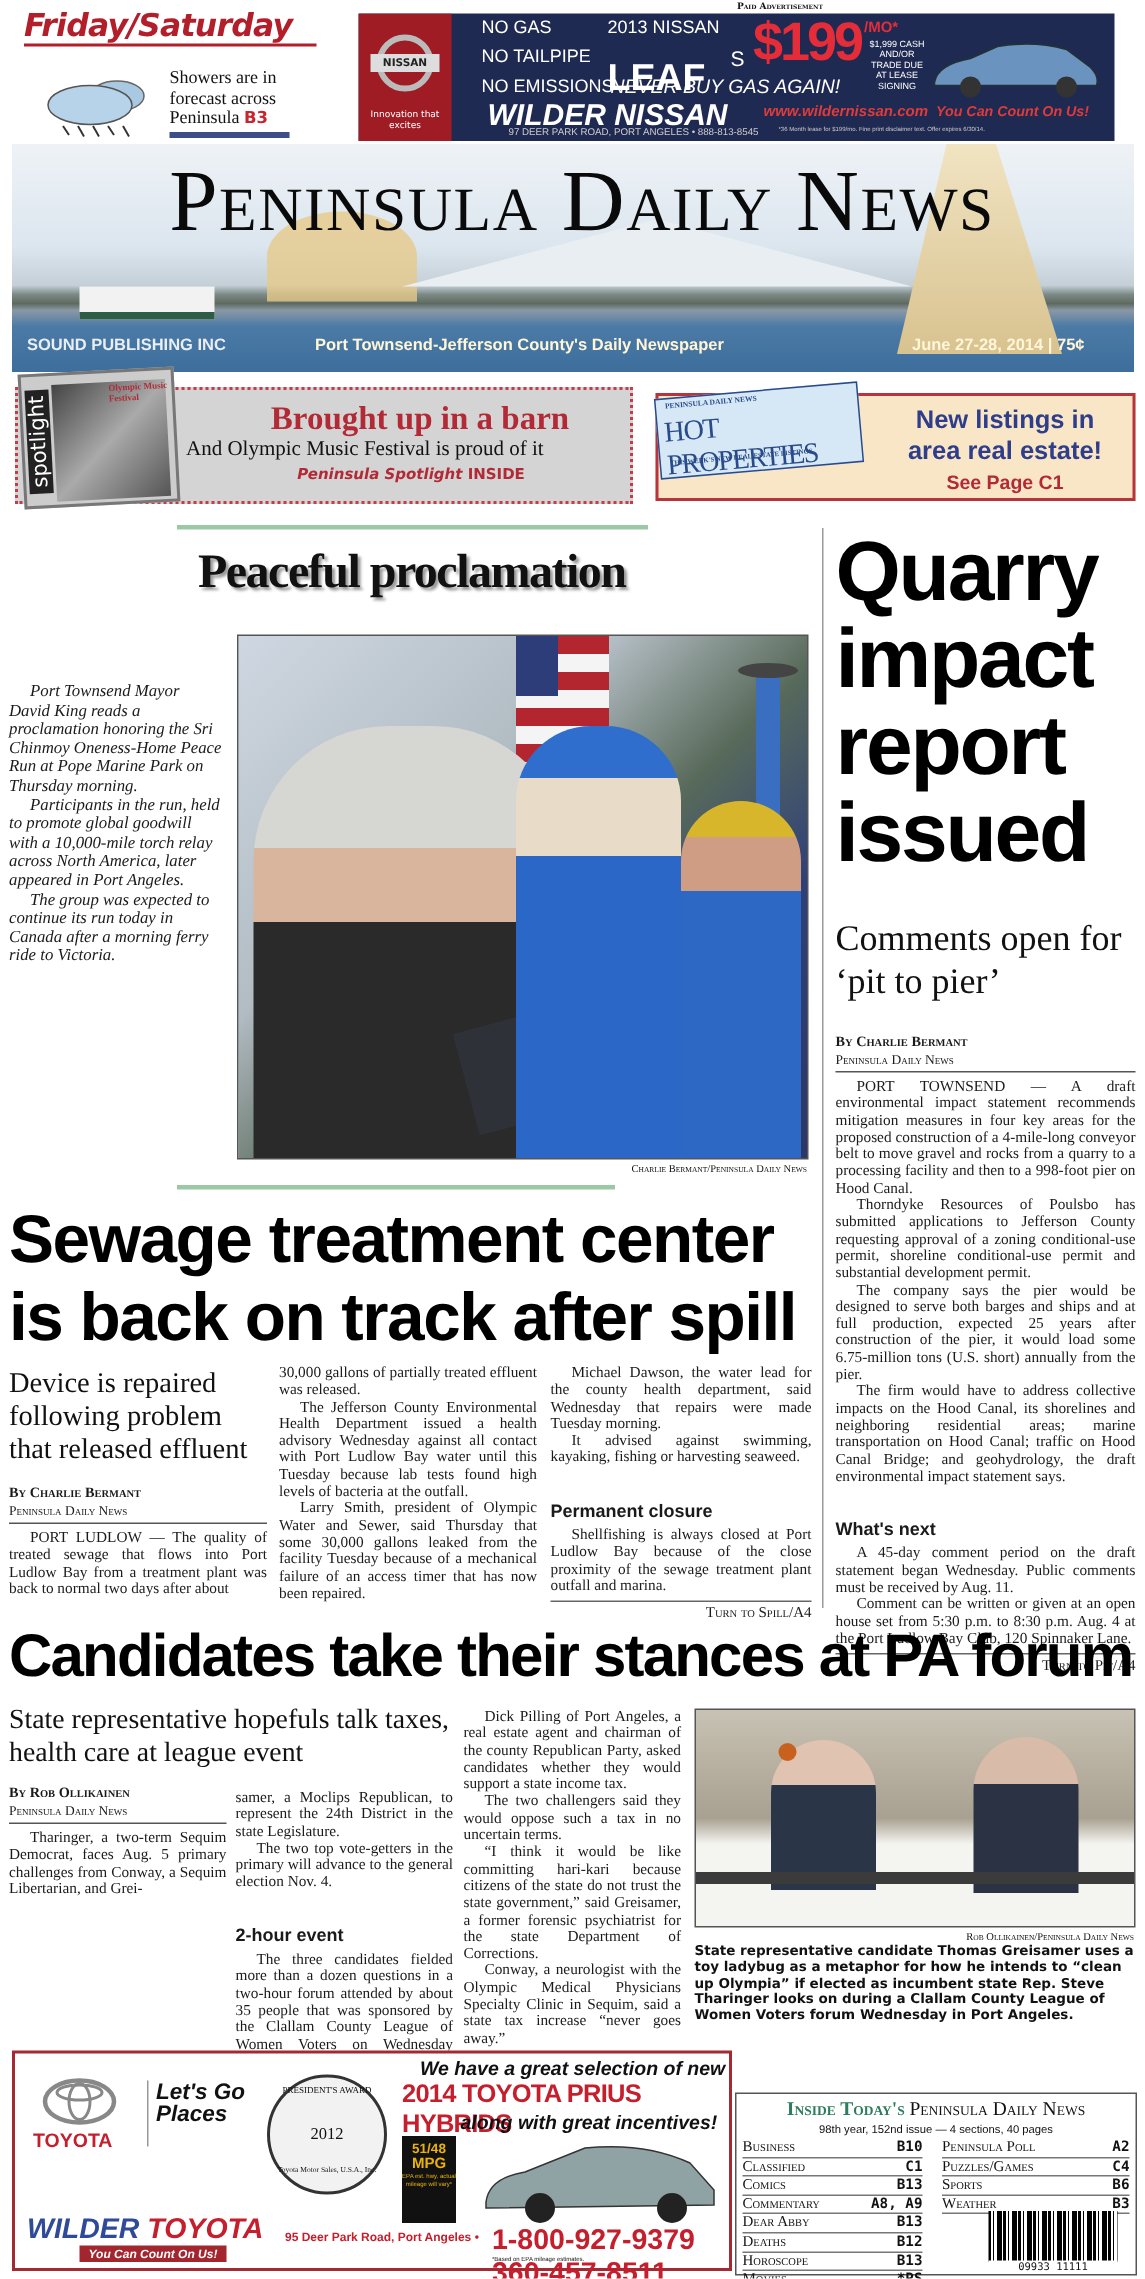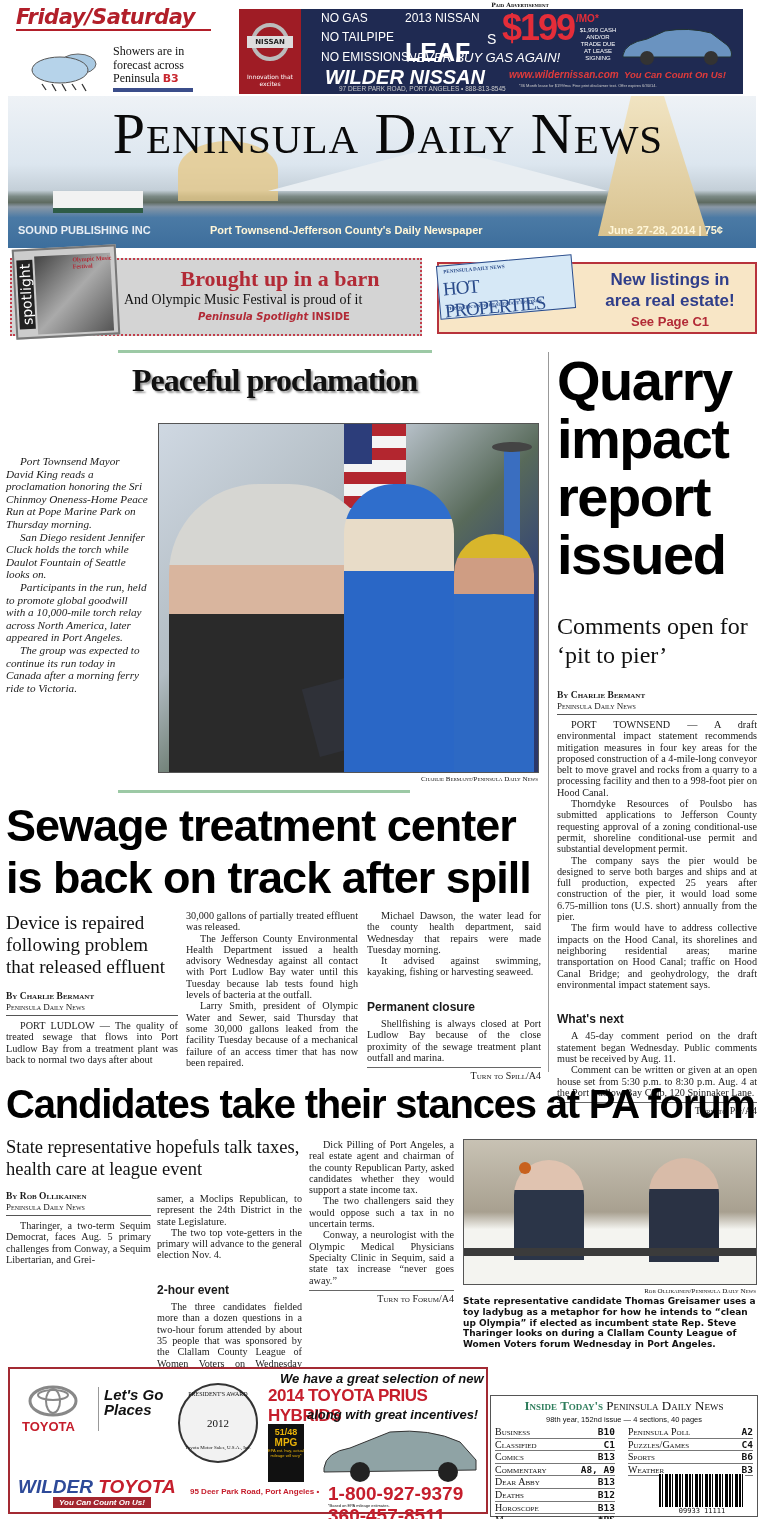--- a/index.html
+++ b/index.html
@@ -142,21 +142,20 @@
 <div class="abs" id="hot-card">
   <div class="abs serif" style="left:6px;top:3px;font-size:5px;color:#2a4b8a;font-weight:bold">PENINSULA DAILY NEWS</div>
   <div class="abs serif" style="left:4px;top:12px;font-size:19px;color:#2a4b8a;letter-spacing:-1px">HOT PROPERTIES</div>
   <div class="abs serif" style="left:6px;top:40px;font-size:4.5px;color:#2a4b8a;font-weight:bold">THIS WEEK'S NEW REAL ESTATE LISTINGS</div>
 </div>
 
 <div class="abs greenrule" style="left:118px;top:350px;width:314px"></div>
 <div class="abs" style="left:107px;top:362px;width:335px;text-align:center;font-family:'Liberation Serif',serif;font-weight:bold;font-size:32px;letter-spacing:-1px;text-shadow:2px 2px 2px #999">Peaceful proclamation</div>
 <div class="abs col" style="left:6px;top:455px;width:143px;font-style:italic;font-size:11.2px;line-height:12.6px;text-align:left">
   <p>Port Townsend Mayor David King reads a proclamation honoring the Sri Chinmoy Oneness-Home Peace Run at Pope Marine Park on Thursday morning.</p>
-  <p>San Diego resident Jennifer Cluck holds the torch while Daulot Fountain of Seattle looks on.</p>
   <p>Participants in the run, held to promote global goodwill with a 10,000-mile torch relay across North America, later appeared in Port Angeles.</p>
   <p>The group was expected to continue its run today in Canada after a morning ferry ride to Victoria.</p>
 </div>
 <div class="abs" id="photo1">
   <div class="ph" style="left:185px;top:0;width:62px;height:120px;background:repeating-linear-gradient(#b3262f 0 12px,#f4f4f4 12px 24px)"></div>
   <div class="ph" style="left:185px;top:0;width:28px;height:40px;background:#2c3d7a"></div>
   <div class="ph" style="left:345px;top:20px;width:16px;height:170px;background:#3a6ec0"></div>
   <div class="ph" style="left:333px;top:18px;width:40px;height:10px;border-radius:50%;background:#444"></div>
   <div class="ph" style="left:10px;top:60px;width:210px;height:290px;border-radius:90px 90px 0 0;background:linear-gradient(#d6d6d2 0 28%,#d9b59e 28% 45%,#2a2a2a 45%)"></div>
   <div class="ph" style="left:150px;top:250px;width:110px;height:70px;background:#2f3138;transform:rotate(-15deg)"></div>
@@ -219,20 +218,21 @@
 </div>
 <div class="abs col" style="left:157px;top:1193px;width:145px">
   <p class="noind">samer, a Moclips Republican, to represent the 24th District in the state Legislature.</p>
   <p>The two top vote-getters in the primary will advance to the general election Nov. 4.</p>
   <div class="subhead">2-hour event</div>
   <p>The three candidates fielded more than a dozen questions in a two-hour forum attended by about 35 people that was sponsored by the Clallam County League of Women Voters on Wednesday night.</p>
 </div>
 <div class="abs col" style="left:309px;top:1139px;width:145px">
   <p>Dick Pilling of Port Angeles, a real estate agent and chairman of the county Republican Party, asked candidates whether they would support a state income tax.</p>
   <p>The two challengers said they would oppose such a tax in no uncertain terms.</p>
+  <p>“I think it would be like committing hari-kari because citizens of the state do not trust the state government,” said Greisamer, a former forensic psychiatrist for the state Department of Corrections.</p>
   <p>Conway, a neurologist with the Olympic Medical Physicians Specialty Clinic in Sequim, said a state tax increase “never goes away.”</p>
   <div class="jump">Turn to Forum/A4</div>
 </div>
 <div class="abs" id="photo2">
   <div class="ph" style="left:50px;top:20px;width:70px;height:100px;border-radius:35px 35px 0 0;background:linear-gradient(#e0c3b0 0 30%,#2b3548 30%)"></div>
   <div class="ph" style="left:185px;top:18px;width:70px;height:104px;border-radius:35px 35px 0 0;background:linear-gradient(#d8bba8 0 30%,#2a3244 30%)"></div>
   <div class="ph" style="left:0;top:108px;width:294px;height:8px;background:#3b3b3b"></div>
   <div class="ph" style="left:55px;top:22px;width:12px;height:12px;border-radius:50%;background:#c8611e"></div>
 </div>
 <div class="abs" style="left:560px;top:1287px;width:196px;text-align:right;font-family:'Liberation Serif',serif;font-variant:small-caps;font-size:7px">Rob Ollikainen/Peninsula Daily News</div>

